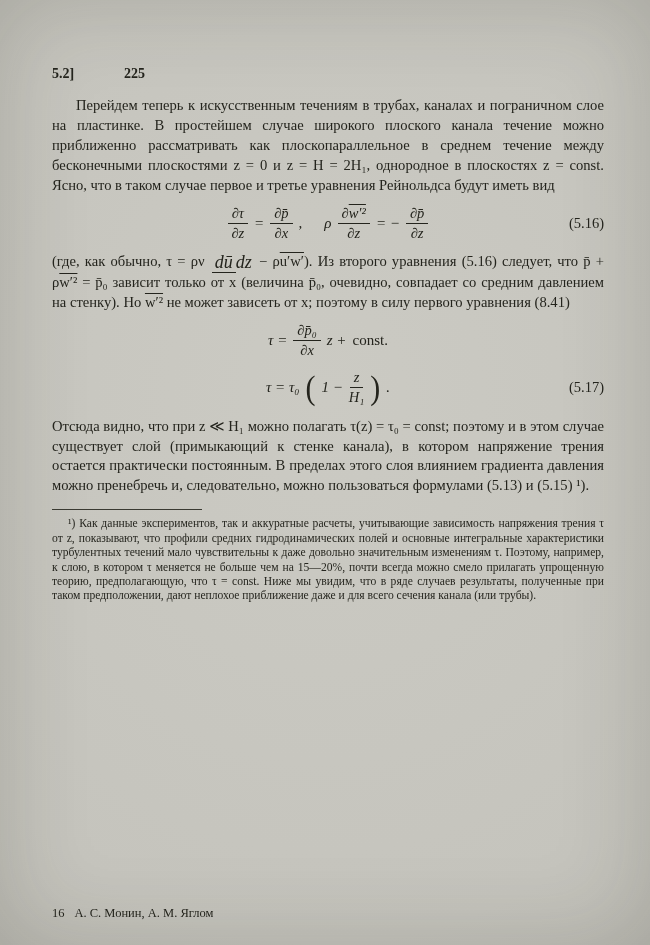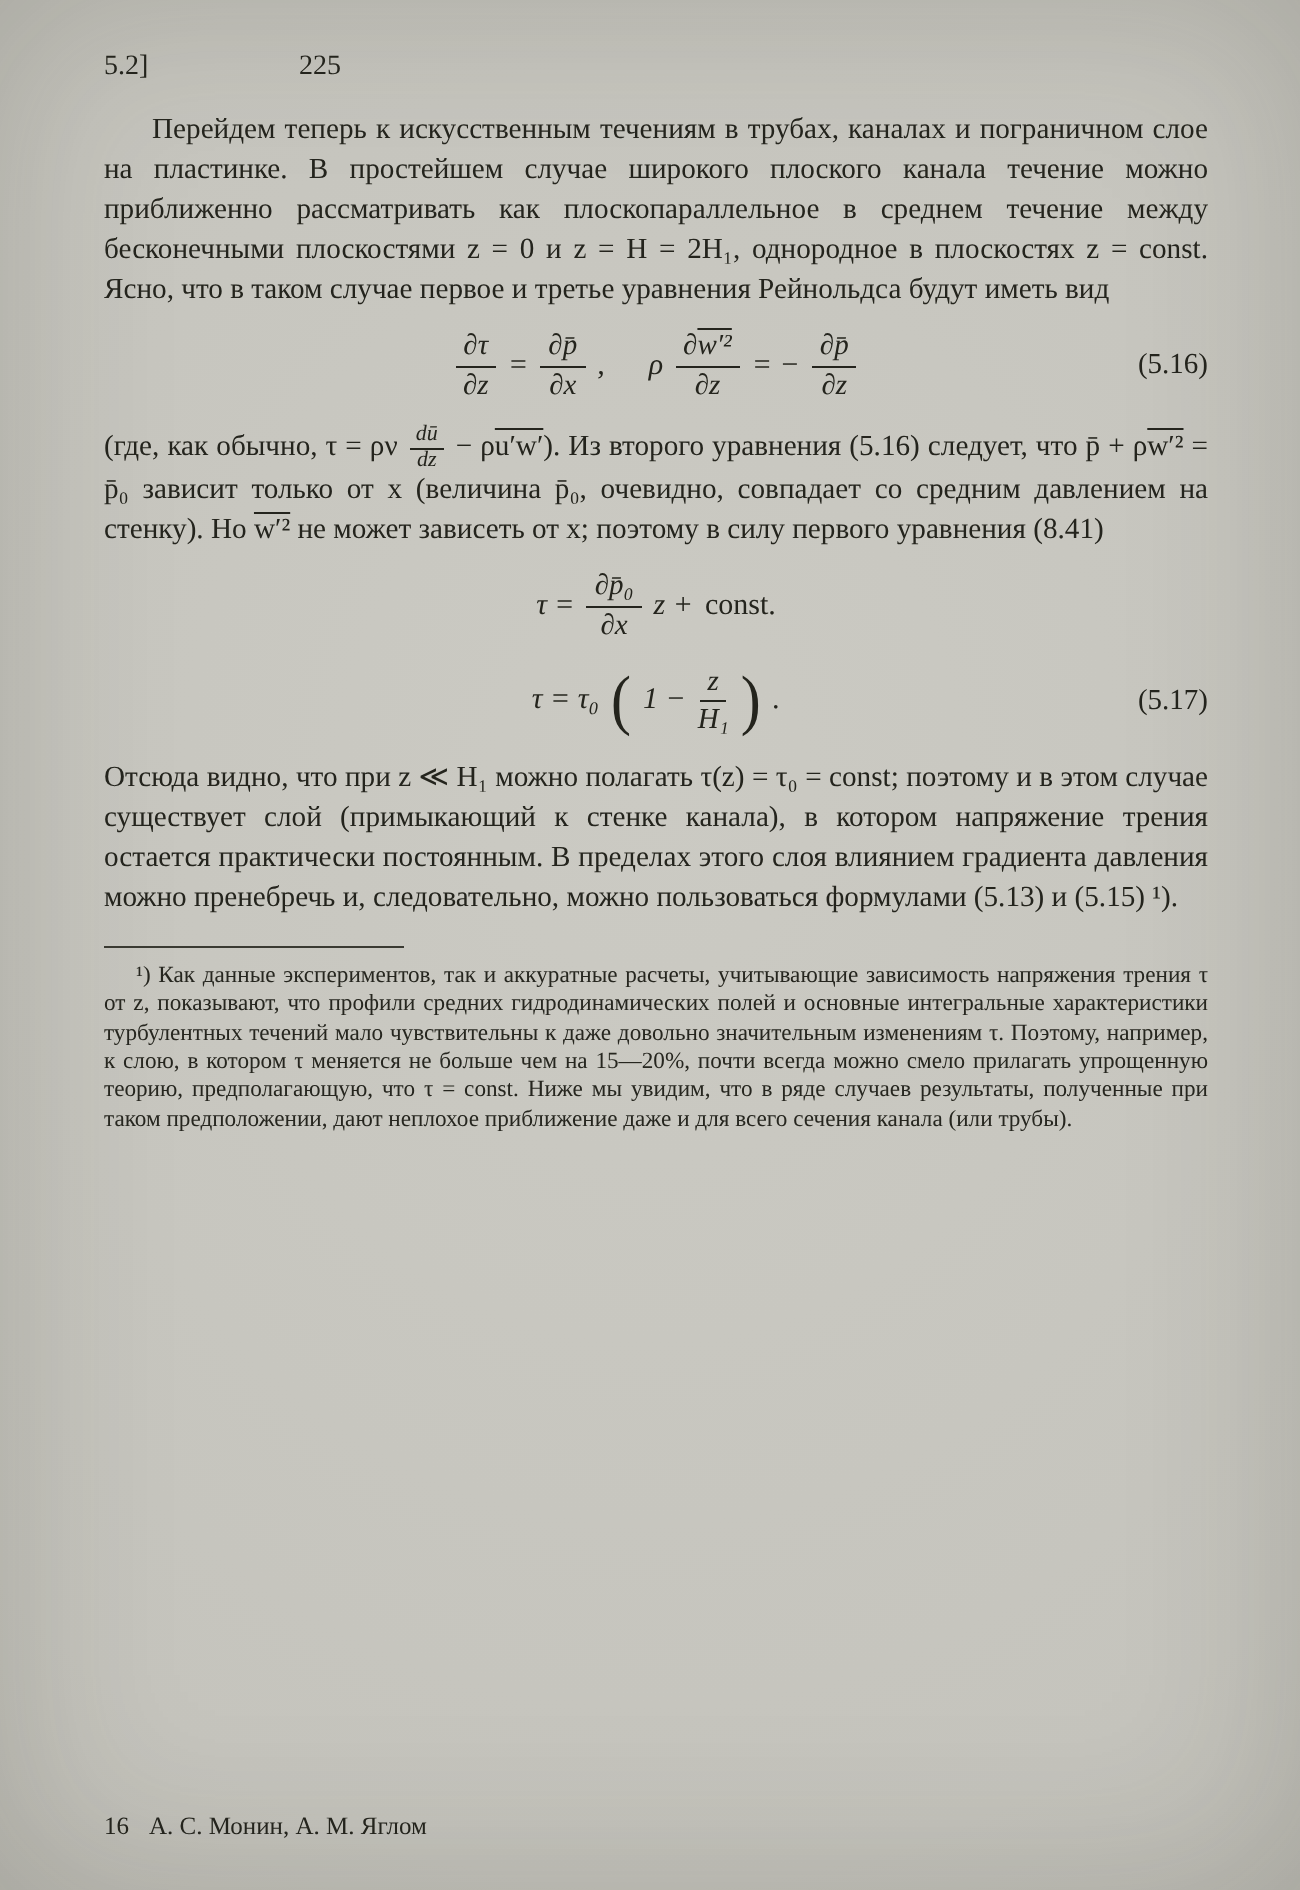--- a/index.html
+++ b/index.html
@@ -11,34 +11,34 @@
   .page{
     width:650px;height:945px;
     background:radial-gradient(ellipse 130% 105% at 50% 42%, #cbcac3 0%, #c5c4bd 55%, #b6b5ae 100%);
     box-shadow:inset 0 0 90px rgba(40,40,28,.18);
     padding:26px 46px 0 52px;
     box-sizing:border-box;
     position:relative;
     color:#24241d;
   }
   .pagehead{display:flex;align-items:baseline;margin-bottom:14px;}
-  .sec{font-weight:normal;font-size:14px;width:72px;}
+  .sec{font-weight:bold;font-size:14px;width:72px;margin-top:40px;}
   .runtitle{flex:1;text-align:center;font-size:11px;letter-spacing:1.8px;white-space:nowrap;color:#2a2a22;}
-  .pagenum{font-weight:normal;font-size:14px;width:72px;text-align:center;}
+  .pagenum{font-weight:bold;font-size:14px;width:72px;text-align:left;}
   .bp{font-size:14.6px;line-height:1.37;text-align:justify;margin:0;}
   .indent{text-indent:24px;}
   .equation{position:relative;text-align:center;margin:9px 0 11px;font-size:15px;}
   .eq-body{display:inline-flex;align-items:center;gap:6px;font-style:italic;}
   .rm{font-style:normal;}
   .frac{display:inline-flex;flex-direction:column;align-items:center;line-height:1.15;font-size:14.5px;}
   .frac .num{border-bottom:1px solid #24241d;padding:0 4px 1px 4px;white-space:nowrap;}
   .frac .den{padding-top:1px;white-space:nowrap;}
   .eq-sep{margin-right:16px;}
   .eq-label{position:absolute;right:0;top:50%;transform:translateY(-50%);font-size:14.5px;font-style:normal;}
-  .ifrac{display:inline-flex;flex-direction:column;align-items:center;vertical-align:middle;line-height:1.05;font-size:11px;font-style:italic;margin:0 2px;}
+  .ifrac{display:inline-flex;align-items:center;vertical-align:middle;line-height:1.05;font-size:18px;font-style:italic;margin:0 2px;}
   .ifrac .num{border-bottom:1px solid #24241d;padding:0 3px;}
   .ovl{text-decoration:overline;font-family:Liberation Serif, serif;}
   .bigparen{font-size:30px;line-height:.9;transform:scaleY(1.12);font-style:normal;}
   .fnsep{width:150px;border-top:1px solid #3a3a32;margin:13px 0 7px 0;}
   .fn{font-size:11.6px;line-height:1.24;text-align:justify;text-indent:16px;margin:0;color:#26261f;}
   .pagefoot{position:absolute;left:52px;bottom:24px;font-size:12.5px;display:flex;gap:10px;}
 </style>
 </head>
 <body>
 

